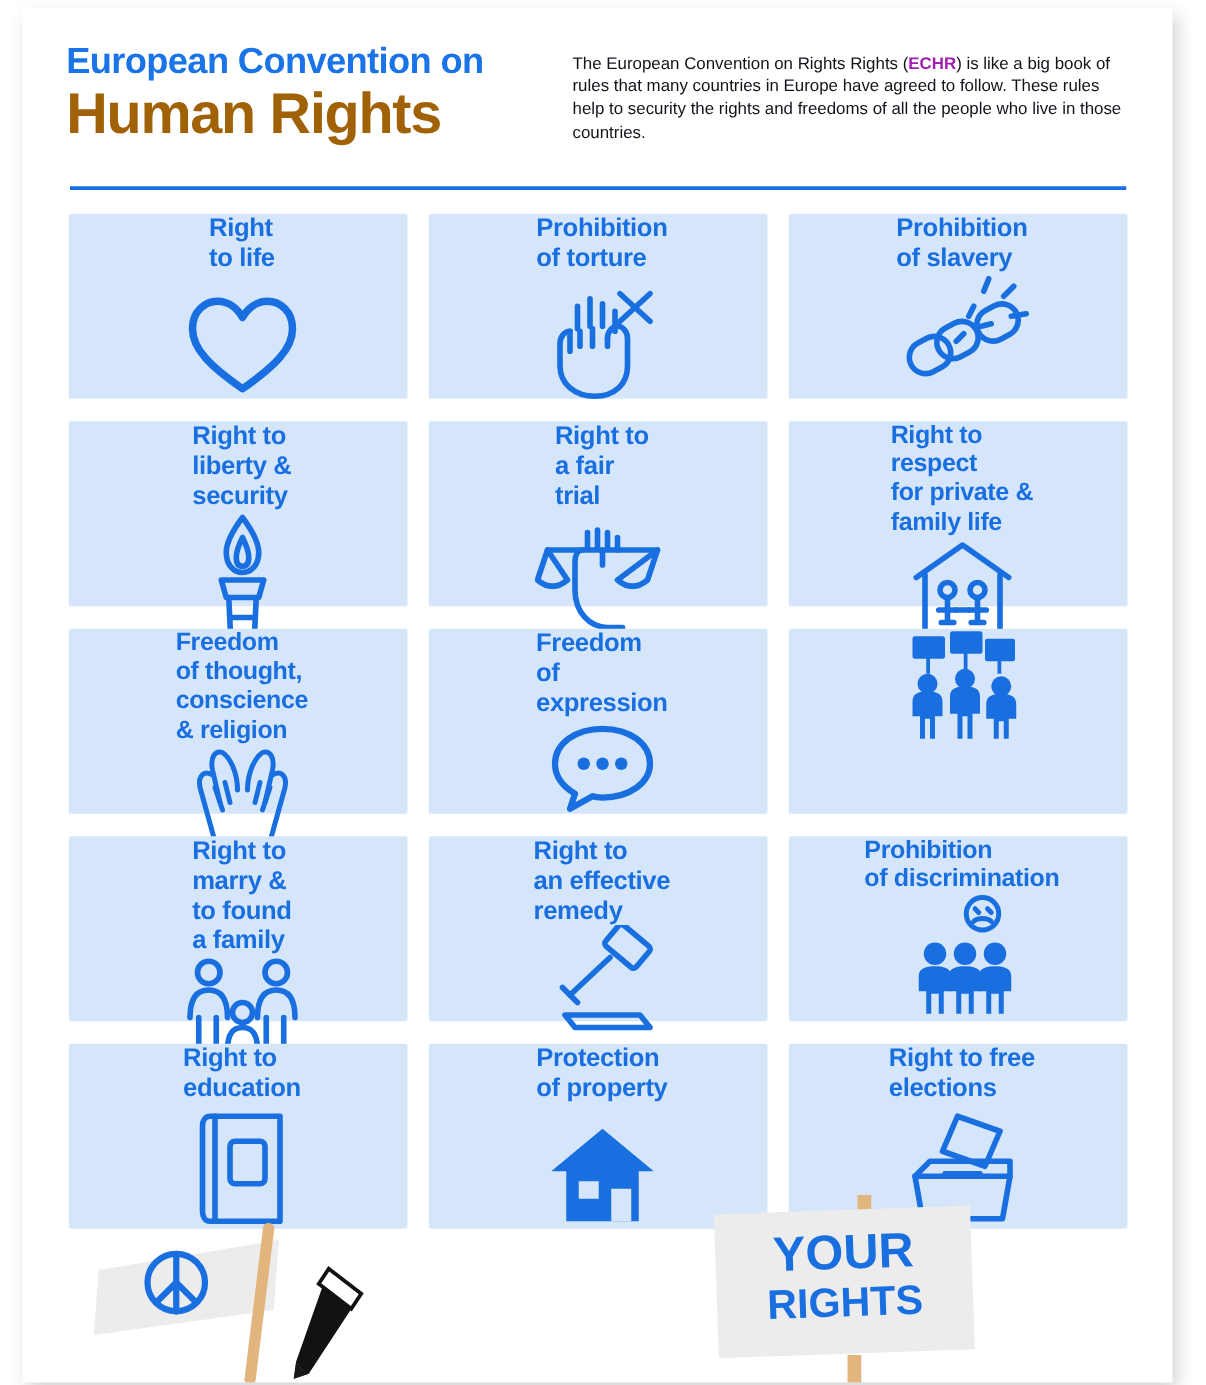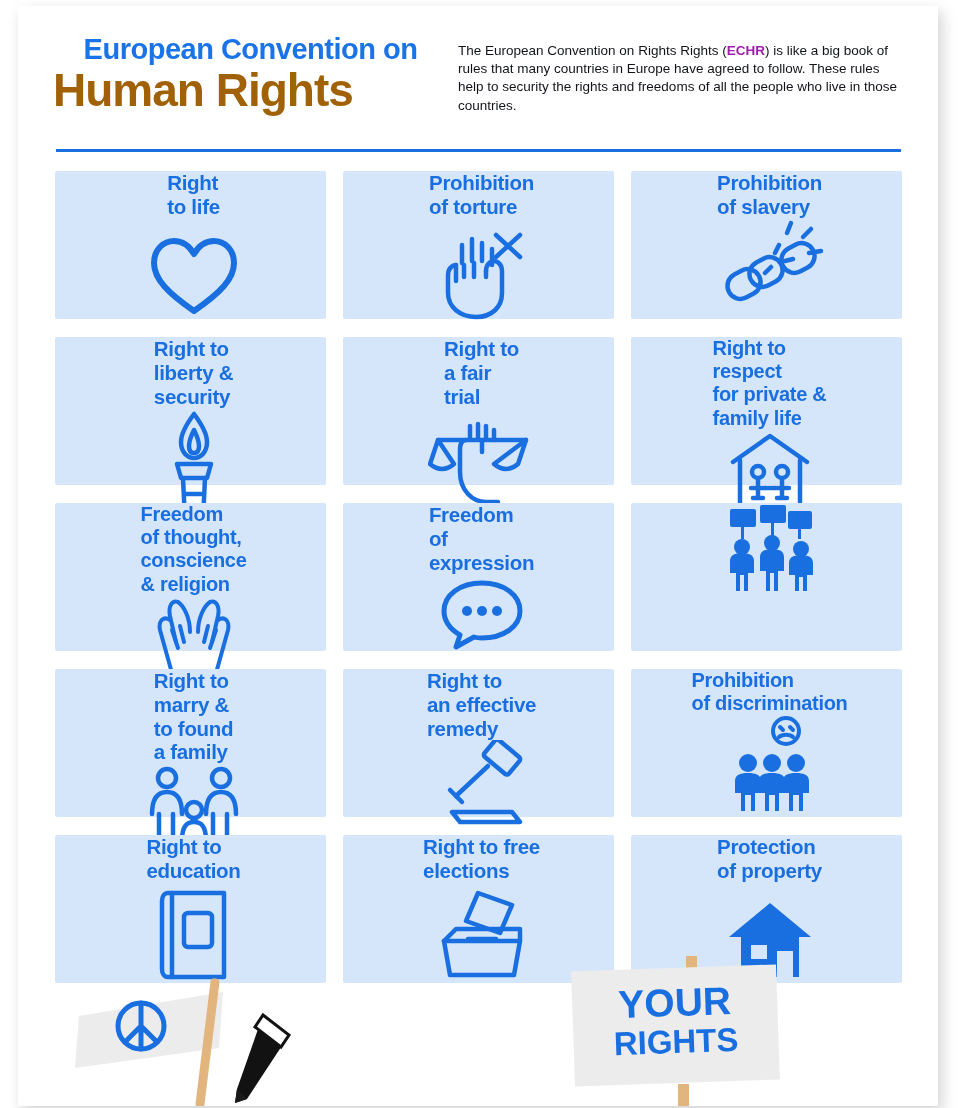--- a/index.html
+++ b/index.html
@@ -36,21 +36,20 @@
     width: 395px;
     flex: 0 0 395px;
   }
   .title-line1 {
     color: #1a74e8;
     font-size: 29px;
     font-weight: bold;
     letter-spacing: -0.5px;
     line-height: 1.05;
     white-space: nowrap;
-    text-align: center;
   }
   .title-line2 {
     color: #a16207;
     font-size: 46px;
     font-weight: bold;
     letter-spacing: -1px;
     line-height: 1.05;
     margin-top: 2px;
     white-space: nowrap;
   }
@@ -403,40 +402,40 @@
           <g fill="none" stroke="#1a6fe0" stroke-width="4.5" stroke-linecap="round" stroke-linejoin="round">
             <path d="M14 6 L70 6 L70 90 L14 90 C10 90 8 86 8 82 L8 14 C8 10 10 6 14 6 Z"></path>
             <path d="M18 6 L18 90"></path>
             <rect x="30" y="26" width="28" height="34" rx="4"></rect>
           </g>
         </svg>
       </div>
     </div>
 
     <div class="card">
+      <div class="label">Protection<br>of property</div>
+      <div class="icon">
+        <svg width="90" height="84" viewBox="0 0 90 84">
+          <path d="M45 4 L86 38 L74 38 L74 78 L16 78 L16 38 L4 38 Z" fill="#1a6fe0"></path>
+          <rect x="26" y="46" width="16" height="14" fill="#d5e6fb"></rect>
+          <rect x="52" y="52" width="16" height="26" fill="#d5e6fb"></rect>
+        </svg>
+      </div>
+    </div>
+
+    <div class="card">
       <div class="label">Right to free<br>elections</div>
       <div class="icon">
         <svg width="96" height="94" viewBox="0 0 96 94">
           <g fill="none" stroke="#1a6fe0" stroke-width="4.5" stroke-linecap="round" stroke-linejoin="round">
             <path d="M44 4 L78 16 L66 44 L32 32 Z"></path>
             <path d="M10 52 L86 52 L80 86 L16 86 Z"></path>
             <path d="M10 52 L22 40 L86 40 L86 52"></path>
             <path d="M34 50 L62 50"></path>
           </g>
-        </svg>
-      </div>
-    </div>
-
-    <div class="card">
-      <div class="label">Protection<br>of property</div>
-      <div class="icon">
-        <svg width="90" height="84" viewBox="0 0 90 84">
-          <path d="M45 4 L86 38 L74 38 L74 78 L16 78 L16 38 L4 38 Z" fill="#1a6fe0"></path>
-          <rect x="26" y="46" width="16" height="14" fill="#d5e6fb"></rect>
-          <rect x="52" y="52" width="16" height="26" fill="#d5e6fb"></rect>
         </svg>
       </div>
     </div>
 
   </div>
 
   <div class="footer">
     <div class="flag">
       <svg width="175" height="85" viewBox="0 0 175 85">
         <path d="M6 28 L150 4 L146 60 L2 80 Z" fill="#ececec"></path>

